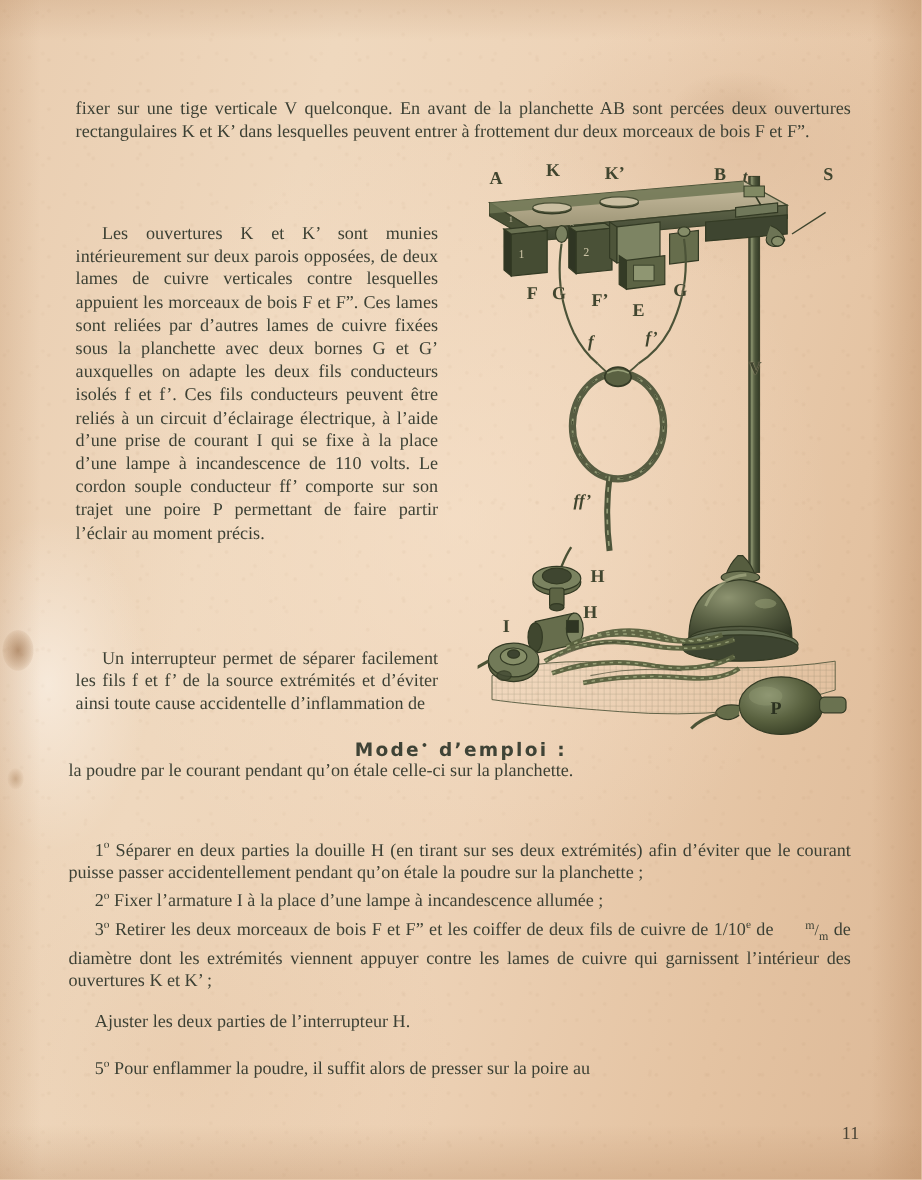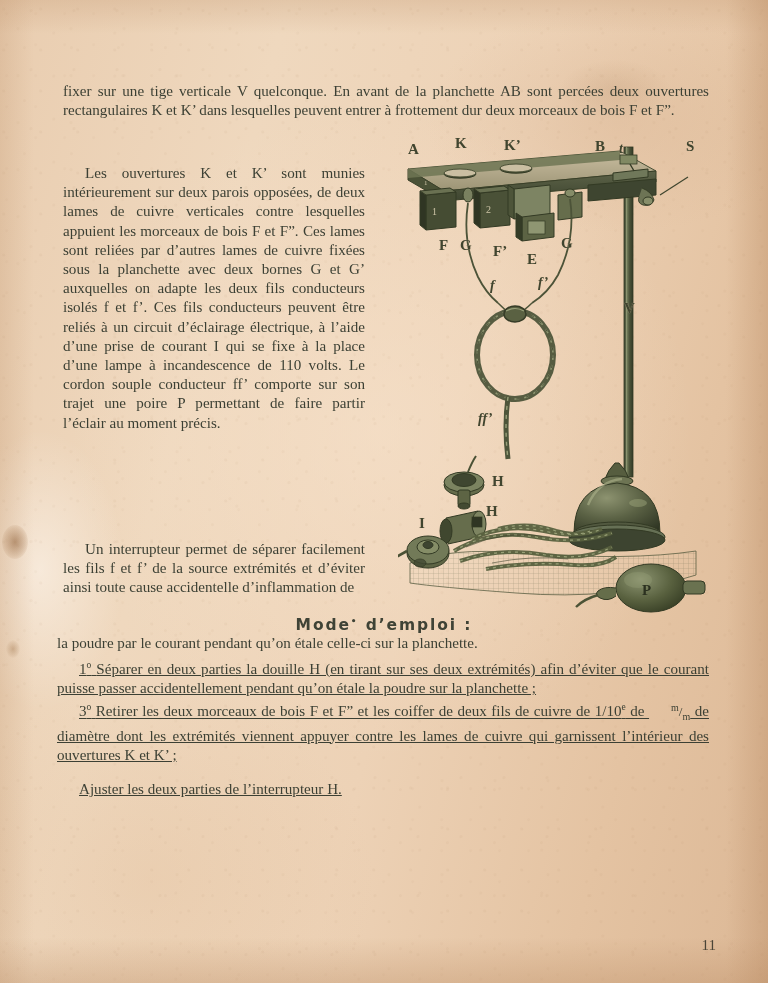--- a/index.html
+++ b/index.html
@@ -42,32 +42,32 @@
   .content{position:absolute;left:0;top:0;width:768px;height:955px;}
 
   .txt{color:#3c4034;font-size:15.1px;line-height:19.2px;}
 
   
   .para{position:absolute;text-align:justify;}
   .para p{margin:0;}
   .indent{text-indent:22px;}
 
   #p-intro{left:63px;top:82px;width:646px;}
-  #p-col{left:63px;top:164px;width:302px;}
+  #p-col{left:63px;top:186px;width:302px;}
   #p-col2{left:63px;top:540px;width:302px;}
   #p-full{left:57px;top:618px;width:652px;margin-top:16px;}
 
   .heading{
     position:absolute;left:0;top:616px;width:768px;text-align:center;
     font-family:"DejaVu Sans", sans-serif;
     font-size:15.5px;letter-spacing:1.9px;color:#3f4336;font-weight:700;
   }
   .heading .dot{font-size:9px;vertical-align:super;}
 
-  .list{position:absolute;left:57px;top:656px;width:652px;text-align:justify;text-decoration:underline;}
+  .list{position:absolute;left:57px;top:696px;width:652px;text-align:justify;}
   .list .item{margin:0 0 0 0;text-indent:22px;}
   .list .plain{text-indent:22px;}
   sup.o{font-size:9.5px;vertical-align:super;}
   .frac{display:inline-block;font-size:13px;}
   .frac sup{font-size:10px;vertical-align:super;}
   .frac sub{font-size:10px;vertical-align:sub;}
 
   .pageno{position:absolute;right:52px;top:925px;font-size:15px;color:#4a4436;margin-top:12px;}
 
   
@@ -112,24 +112,32 @@
       <span>Mode</span><span class="dot">•</span>
       <span>d’emploi :</span>
     </div>
 
     <div class="list txt">
       <p class="item">
         <span>1</span><sup class="o">o</sup>
         <span>Séparer en deux parties la douille H (en tirant sur ses deux extrémités) afin d’éviter que le courant puisse passer accidentellement pendant qu’on étale la poudre sur la planchette ;</span>
       </p>
       <p class="item">
+        <span>2</span><sup class="o">o</sup>
+        <span>Fixer l’armature I à la place d’une lampe à incandescence allumée ;</span>
+      </p>
+      <p class="item">
         <span>3</span><sup class="o">o</sup>
         <span>Retirer les deux morceaux de bois F et F” et les coiffer de deux fils de cuivre de 1/10</span><sup class="o">e</sup><span> de </span><span class="frac"><sup>m</sup>/<sub>m</sub></span><span> de diamètre dont les extrémités viennent appuyer contre les lames de cuivre qui garnissent l’intérieur des ouvertures K et K’ ;</span>
       </p>
       <p class="plain">Ajuster les deux parties de l’interrupteur H.</p>
+      <p class="item">
+        <span>5</span><sup class="o">o</sup>
+        <span>Pour enflammer la poudre, il suffit alors de presser sur la poire au</span>
+      </p>
     </div>
 
     <div class="pageno">11</div>
 
     <div class="fig">
       <svg width="312" height="487" viewBox="0 0 312 487">
         <defs>
           <linearGradient id="woodTop" x1="0" y1="0" x2="0" y2="1">
             <stop offset="0" stop-color="#c9bda0"></stop>
               <stop offset="1" stop-color="#9c9475"></stop>

